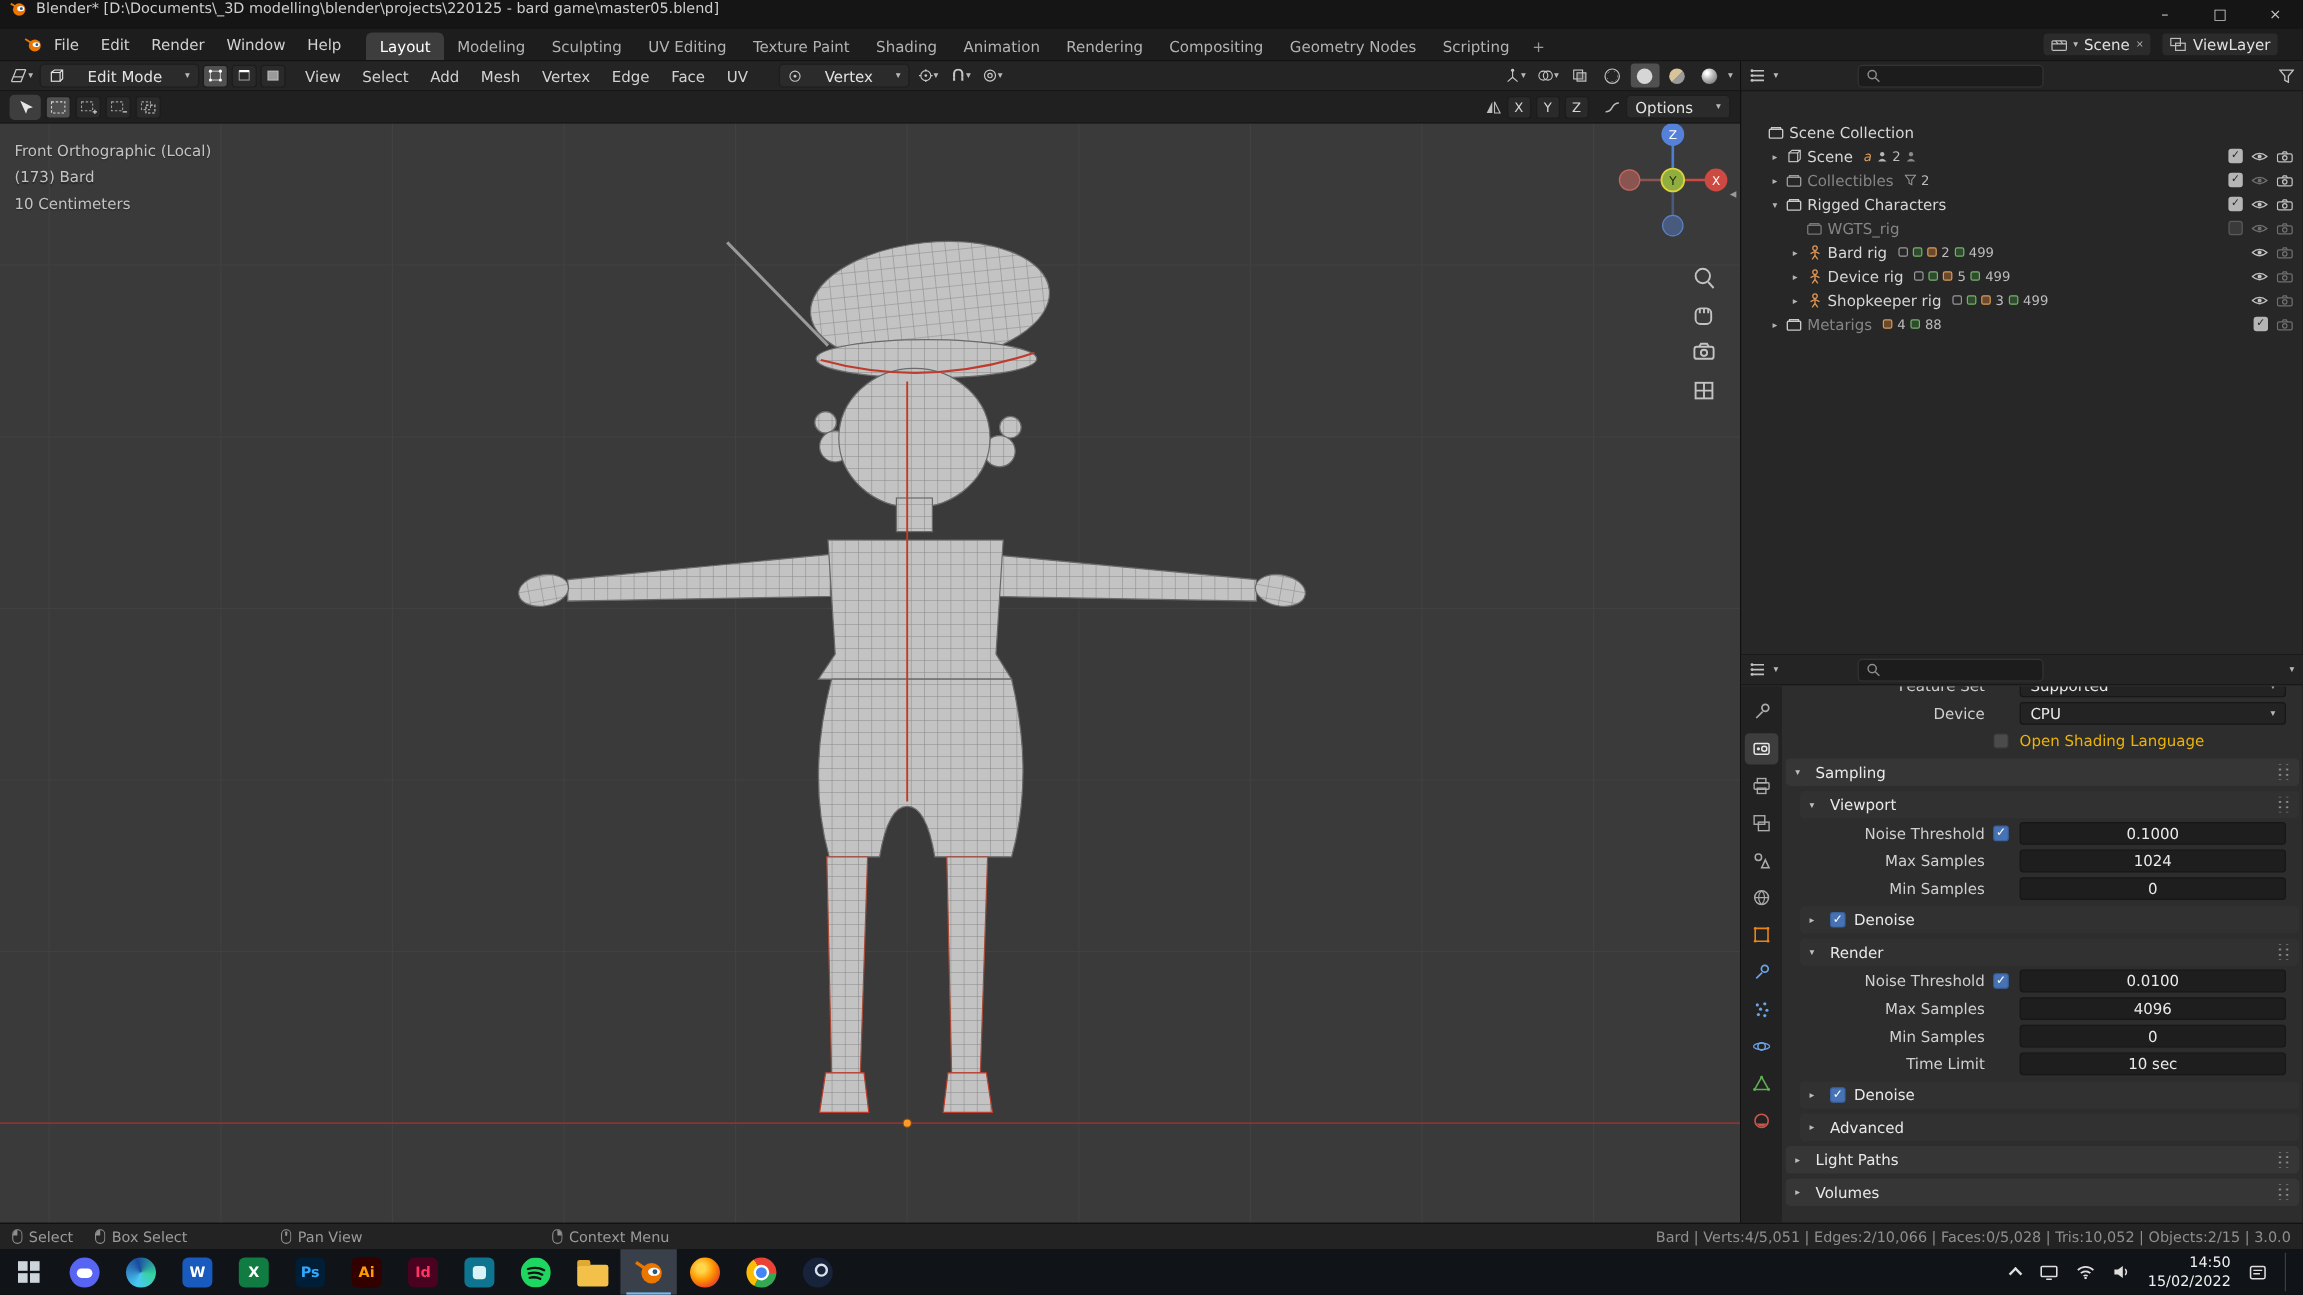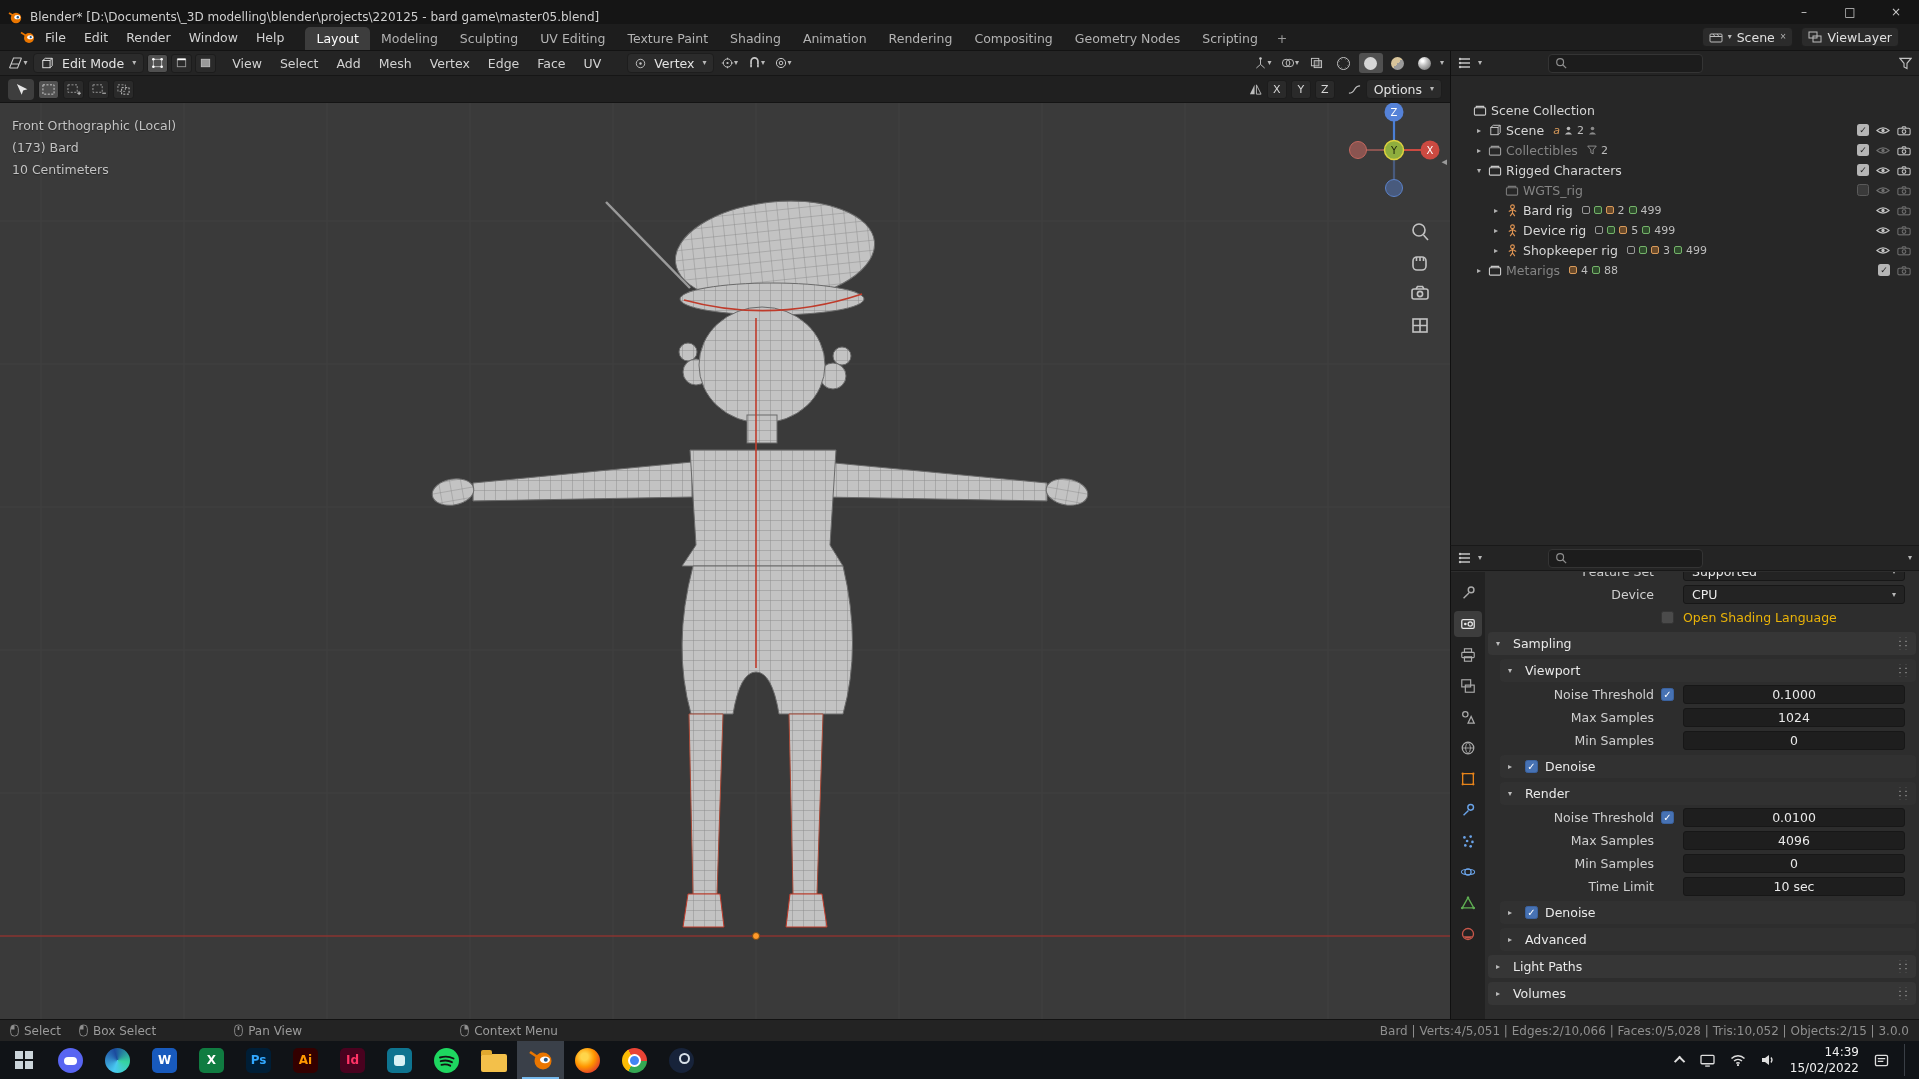--- a/index.html
+++ b/index.html
@@ -3,42 +3,42 @@
 <meta charset="utf-8">
 <title>Blender</title>
 <style>
   * { margin:0; padding:0; box-sizing:border-box; }
   html,body { width:1919px; height:1079px; overflow:hidden; background:#000;
     font-family:"DejaVu Sans","Liberation Sans",sans-serif; font-size:12.5px; color:#d4d4d4; }
   .screen { position:relative; width:1919px; height:1079px; background:#1d1d1d; }
 
   
   .titlebar { position:absolute; top:0; left:0; right:0; height:24px; background:#151515;
-    display:flex; align-items:flex-end; gap:8px; padding-left:8px; }
+    display:flex; align-items:flex-start; gap:8px; padding-left:8px; }
   .titlebar .title { font-size:12px; color:#cfcfcf; white-space:nowrap; }
   .win-controls { margin-left:auto; display:flex; height:100%; }
   .win-btn { width:46px; display:flex; align-items:center; justify-content:center; font-size:12px; color:#c9c9c9; }
 
   
   .topbar { position:absolute; top:24px; left:0; right:0; height:27px; background:#1d1d1d;
     display:flex; align-items:center; padding:0 20px; border-bottom:1px solid #131313; }
   .menu { padding:3px 9px; border-radius:4px; color:#d2d2d2; white-space:nowrap; }
   .tabs { display:flex; margin-left:12px; align-items:flex-end; height:100%; }
   .tab { padding:4px 11px; color:#b3b3b3; border-radius:5px 5px 0 0; white-space:nowrap; }
   .tab.active { background:#3d3d3d; color:#ffffff; }
   .tab.newtab { color:#9a9a9a; padding:4px 8px; }
   .topbar-right { margin-left:auto; display:flex; gap:8px; align-items:center; }
   .sel-box { display:flex; align-items:center; gap:5px; height:20px; background:#2b2b2b;
     border:1px solid #1e1e1e; border-radius:4px; padding:0 6px; color:#e0e0e0; }
   .mini-ic { width:14px; height:12px; color:#bdbdbd; }
 
   
   .vph { position:absolute; top:51px; left:0; width:1450px; height:25px; background:#242424;
     display:flex; align-items:center; gap:3px; padding:0 6px; border-bottom:1px solid #161616; }
-  .wbox { display:inline-flex; align-items:center; gap:8px; height:20px; padding:0 7px;
+  .wbox { display:inline-flex; align-items:center; gap:19px; height:20px; padding:0 7px;
     background:#2b2b2b; border:1px solid #1d1d1d; border-radius:4px; color:#e3e3e3; white-space:nowrap; }
   .chev { font-size:8px; color:#b8b8b8; line-height:1; }
   .ibtn { display:inline-flex; align-items:center; justify-content:center; width:24px; height:20px;
     border-radius:3px; color:#c6c6c6; }
   .ibtn.active { background:#505050; }
   .vph-menus { display:flex; margin-left:4px; }
   .vph-right { margin-left:auto; display:flex; align-items:center; gap:3px; }
   .sph { width:13px; height:13px; border-radius:50%; }
   .sph.wire { border:1.3px solid #c2c2c2; background:
     radial-gradient(circle at 50% 50%, transparent 55%, rgba(194,194,194,.5) 56%, transparent 60%); }
@@ -1067,21 +1067,21 @@
       </svg>
       <svg class="ic" width="16" height="12" viewBox="0 0 16 12">
         <path d="M1.5 4.5 a9 9 0 0 1 13 0 M4 7 a6 6 0 0 1 8 0 M6.3 9.3 a3 3 0 0 1 3.4 0" fill="none" stroke="#dedede" stroke-width="1.4"></path>
         <circle cx="8" cy="11" r="1.1" fill="#dedede"></circle>
       </svg>
       <svg class="ic" width="14" height="12" viewBox="0 0 14 12">
         <path d="M1 4 h3 L8 1 V11 L4 8 H1 Z" fill="#dedede"></path>
         <path d="M10 3.5 a4 4 0 0 1 0 5" fill="none" stroke="#dedede" stroke-width="1.3"></path>
       </svg>
       <span class="clock">
-        <div>14:39</div>
+        <div>14:50</div>
         <div>15/02/2022</div>
       </span>
       <svg class="ic" width="15" height="13" viewBox="0 0 16 14">
         <rect x="1.5" y="1.5" width="13" height="11" rx="1.5" fill="none" stroke="#dedede" stroke-width="1.4"></rect>
         <path d="M4 5 h8 M4 8 h6" stroke="#dedede" stroke-width="1.2"></path>
       </svg>
       <span class="show-desktop"></span>
     </div>
   </div>
 

